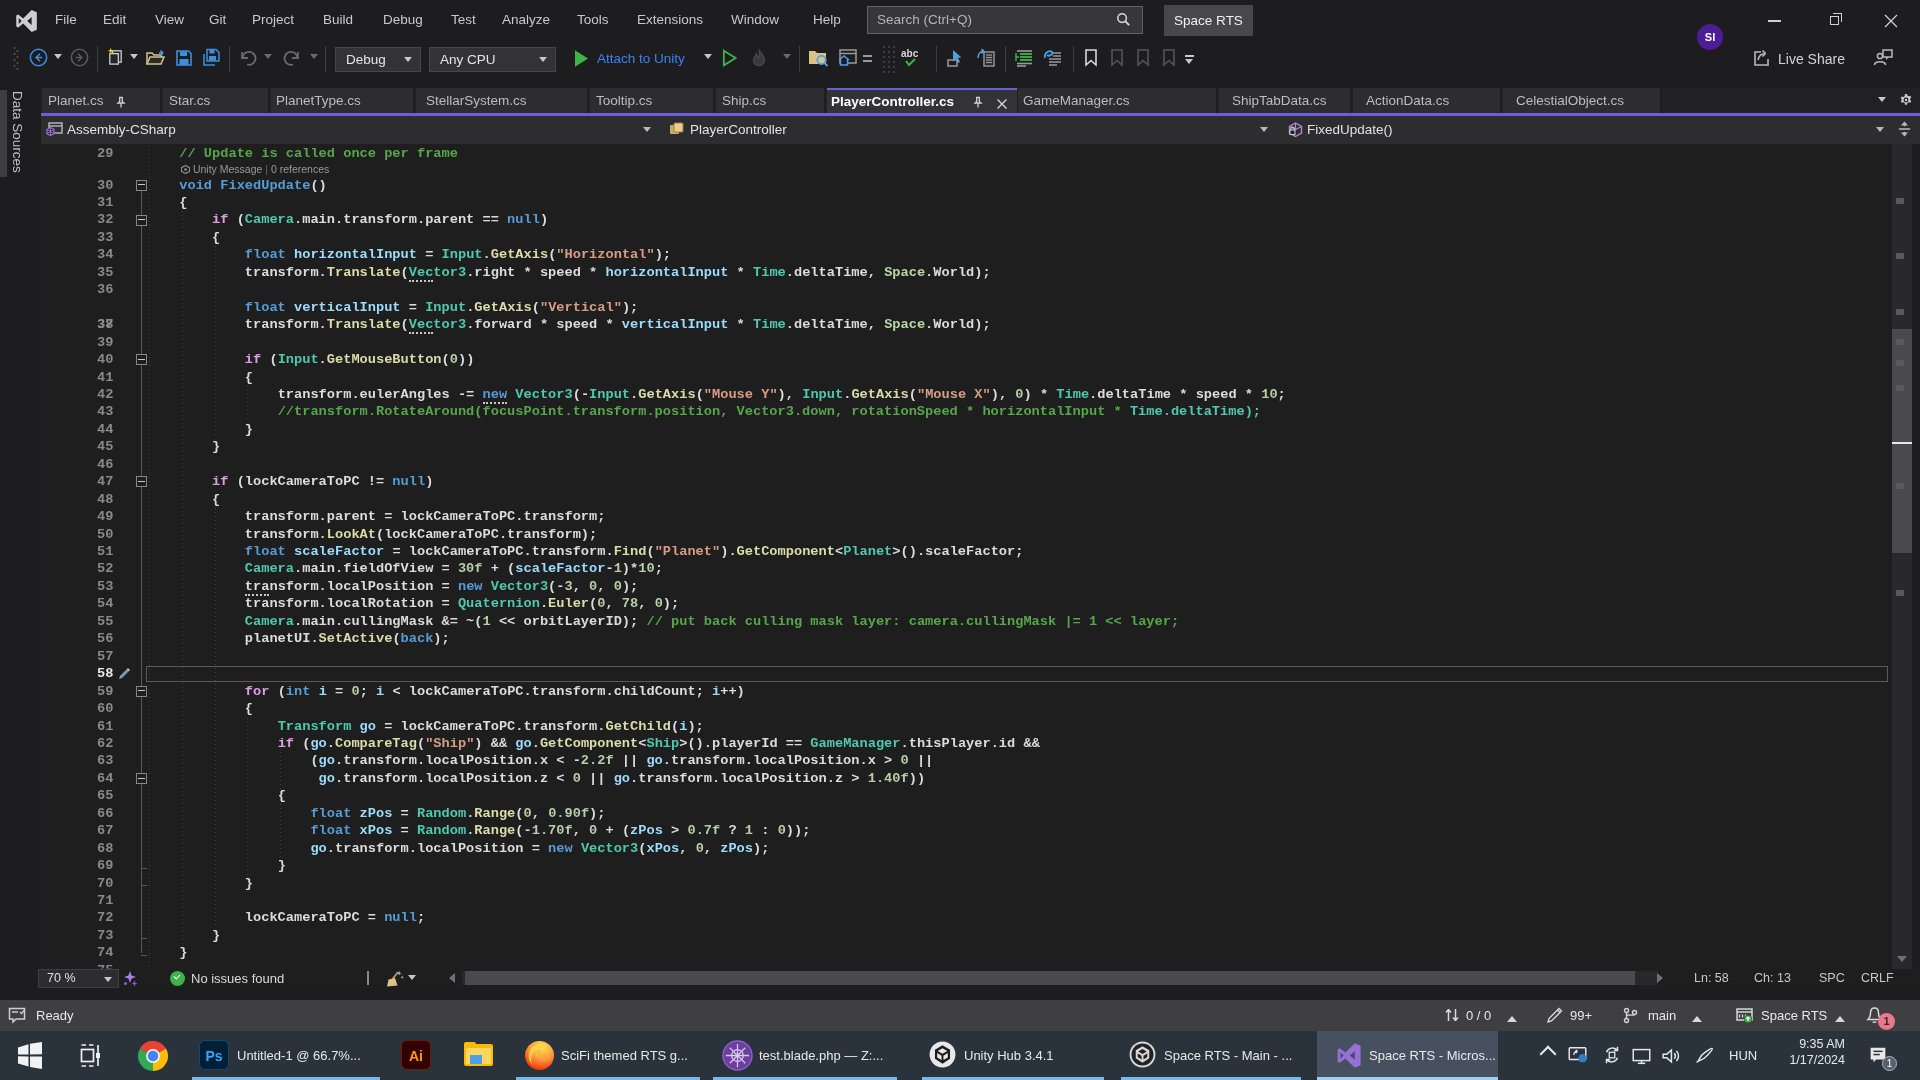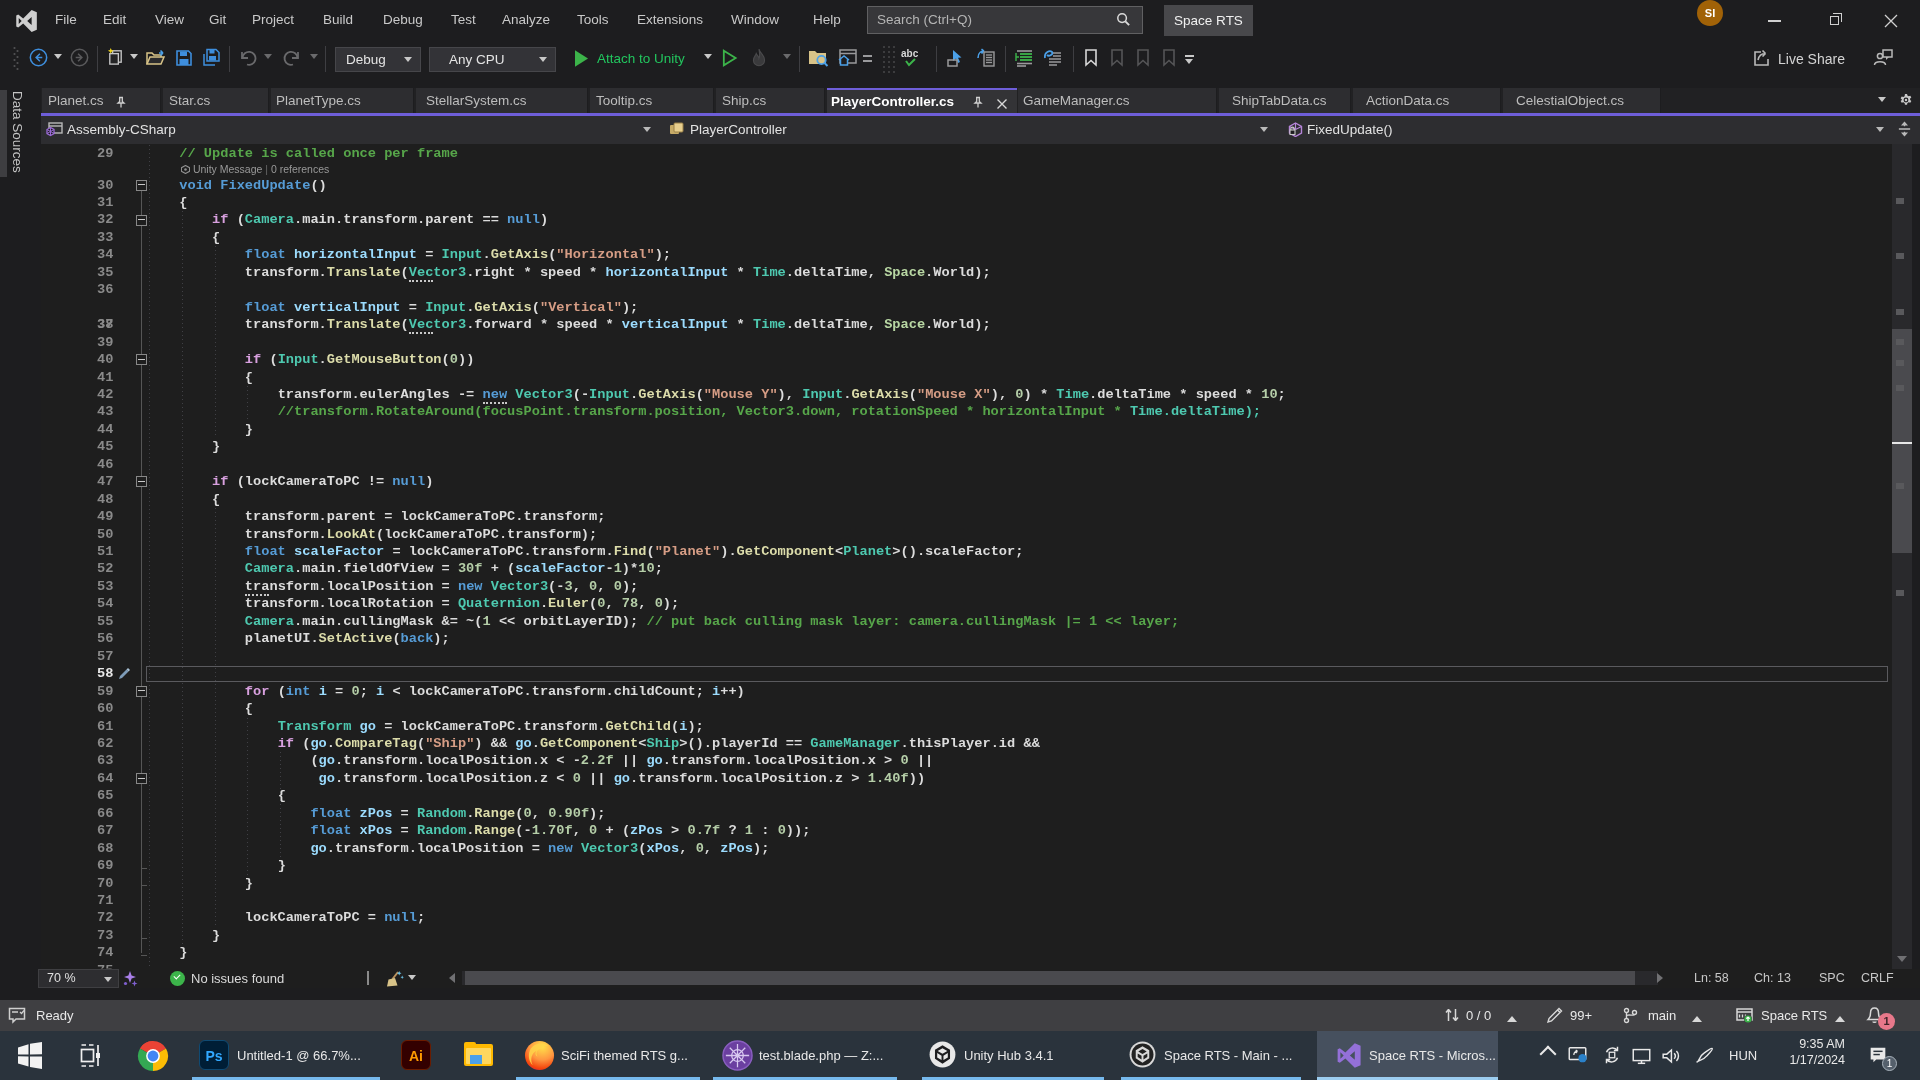--- a/index.html
+++ b/index.html
@@ -39,21 +39,21 @@
 <div class="menu" style="left:731px">Window</div>
 <div class="menu" style="left:813px">Help</div>
 <div class="abs" style="left:867px;top:6px;width:276px;height:28px;background:#37373a;border:1px solid #606062"></div>
 <div class="abs" style="left:877px;top:6px;height:28px;line-height:28px;color:#b4b4b4;font-size:13.5px">Search (Ctrl+Q)</div>
 <div class="ic" style="left:1116px;top:12px"><svg width="15" height="15" viewBox="0 0 16 16">
       <circle cx="6.5" cy="6.5" r="4.6" fill="none" stroke="#dadada" stroke-width="1.6"></circle>
       <line x1="10" y1="10" x2="14" y2="14" stroke="#dadada" stroke-width="2"></line>
     </svg></div>
 <div class="abs" style="left:1164px;top:5px;width:89px;height:31px;background:#48484b"></div>
 <div class="abs" style="left:1164px;top:5px;width:89px;height:31px;line-height:31px;text-align:center;color:#f0f0f0;font-size:13.5px">Space RTS</div>
-<div class="abs" style="left:1697px;top:0;width:26px;height:26px;border-radius:13px;background:#a16207;color:#fff;font-size:11px;line-height:26px;text-align:center;font-weight:bold">SI</div>
+<div class="abs" style="left:1697px;top:24px;width:26px;height:26px;border-radius:13px;background:#4c1d95;color:#fff;font-size:11px;line-height:26px;text-align:center;font-weight:bold">SI</div>
 <div class="abs" style="left:1768px;top:20px;width:13px;height:1.7px;background:#d0d0d0"></div>
 <div class="abs" style="left:1830px;top:16px;width:9px;height:9px;border:1.2px solid #d0d0d0"></div>
 <div class="abs" style="left:1833px;top:13px;width:9px;height:9px;border-top:1.2px solid #d0d0d0;border-right:1.2px solid #d0d0d0"></div>
 <div class="ic" style="left:1883px;top:13px"><svg width="16" height="16" viewBox="0 0 16 16">
       <path d="M2 2 L14 14 M14 2 L2 14" stroke="#d0d0d0" stroke-width="1.3"></path>
     </svg></div>
 <div class="ic" style="left:13px;top:46px"><svg width="6" height="26" viewBox="0 0 6 26">
       <g fill="#525254">
         <circle cx="1.5" cy="2" r="1.1"></circle>
         <circle cx="4.5" cy="5" r="1.1"></circle>
@@ -103,26 +103,26 @@
       <path d="M4.5 9 A 6.5 6.5 0 1 1 9 15.5" fill="none" stroke="#6a6a6c" stroke-width="1.8"></path>
     </svg></div>
 <div class="ic" style="left:264px;top:54px;border:4px solid transparent;border-top:5px solid #6a6a6c"></div>
 <div class="ic" style="left:282px;top:49px"><svg width="20" height="18" viewBox="0 0 20 18">
       <path d="M16 3 V9 H10" fill="none" stroke="#6a6a6c" stroke-width="1.8"></path>
       <path d="M15.5 9 A 6.5 6.5 0 1 0 11 15.5" fill="none" stroke="#6a6a6c" stroke-width="1.8"></path>
     </svg></div>
 <div class="ic" style="left:310px;top:54px;border:4px solid transparent;border-top:5px solid #6a6a6c"></div>
 <div class="sep" style="left:325px"></div>
 <div class="combo" style="left:335px;width:86px;padding-left:10px;line-height:23px">Debug<span style="position:absolute;right:8px;top:9px;border:4px solid transparent;border-top:5px solid #c8c8c8"></span></div>
-<div class="combo" style="left:429px;width:127px;padding-left:19px;line-height:23px">Any CPU<span style="position:absolute;right:8px;top:9px;border:4px solid transparent;border-top:5px solid #c8c8c8"></span></div>
+<div class="combo" style="left:429px;width:127px;padding-left:10px;line-height:23px">Any CPU<span style="position:absolute;right:8px;top:9px;border:4px solid transparent;border-top:5px solid #c8c8c8"></span></div>
 <div class="ic" style="left:573px;top:49px"><svg width="17" height="19" viewBox="0 0 14 16">
       <path d="M1.5 1 L12.5 8 L1.5 15 Z" fill="#3cb44a"></path>
     </svg></div>
 <div class="abs" style="left:597px;top:0;width:120px;height:0"></div>
-<div class="abs" style="left:597px;top:48px;height:22px;line-height:22px;color:#22c55e;font-size:13.5px">Attach to Unity</div>
+<div class="abs" style="left:597px;top:48px;height:22px;line-height:22px;color:#3b82f6;font-size:13.5px">Attach to Unity</div>
 <div class="ic" style="left:704px;top:54px;border:4px solid transparent;border-top:5px solid #c8c8c8"></div>
 <div class="ic" style="left:722px;top:49px"><svg width="16" height="18" viewBox="0 0 14 16">
       <path d="M1.5 1.5 L12 8 L1.5 14.5 Z" fill="none" stroke="#3cb44a" stroke-width="1.6"></path>
     </svg></div>
 <div class="ic" style="left:750px;top:48px"><svg width="18" height="20" viewBox="0 0 16 18">
       <path d="M8 1 C9 5 13 6 13 11 A5 5 0 0 1 3 11 C3 8 5 7 5.5 5 C6.5 7 8 7.5 8 9.5 C9 8 8.5 4 8 1 Z" fill="#3a3a3c" stroke="#4a4a4c" stroke-width="1"></path>
     </svg></div>
 <div class="ic" style="left:783px;top:54px;border:4px solid transparent;border-top:5px solid #6a6a6c"></div>
 <div class="sep" style="left:799px"></div>
 <div class="ic" style="left:808px;top:48px"><svg width="21" height="19" viewBox="0 0 21 19">

